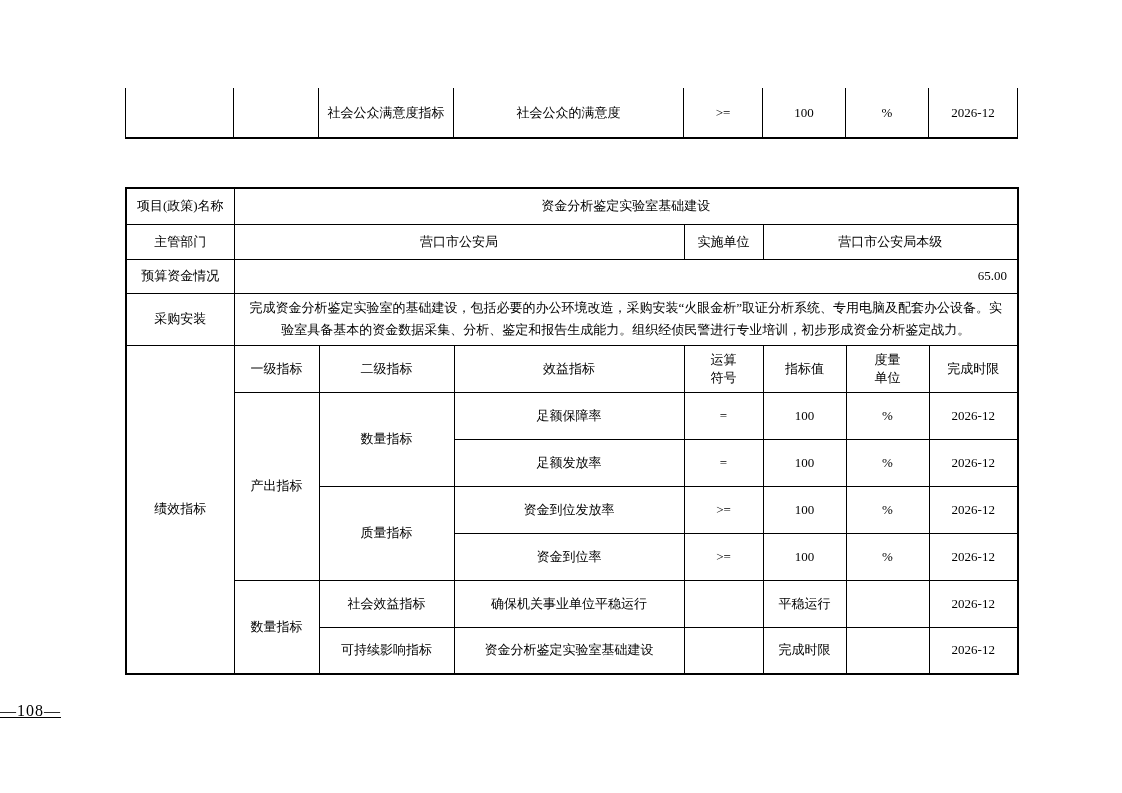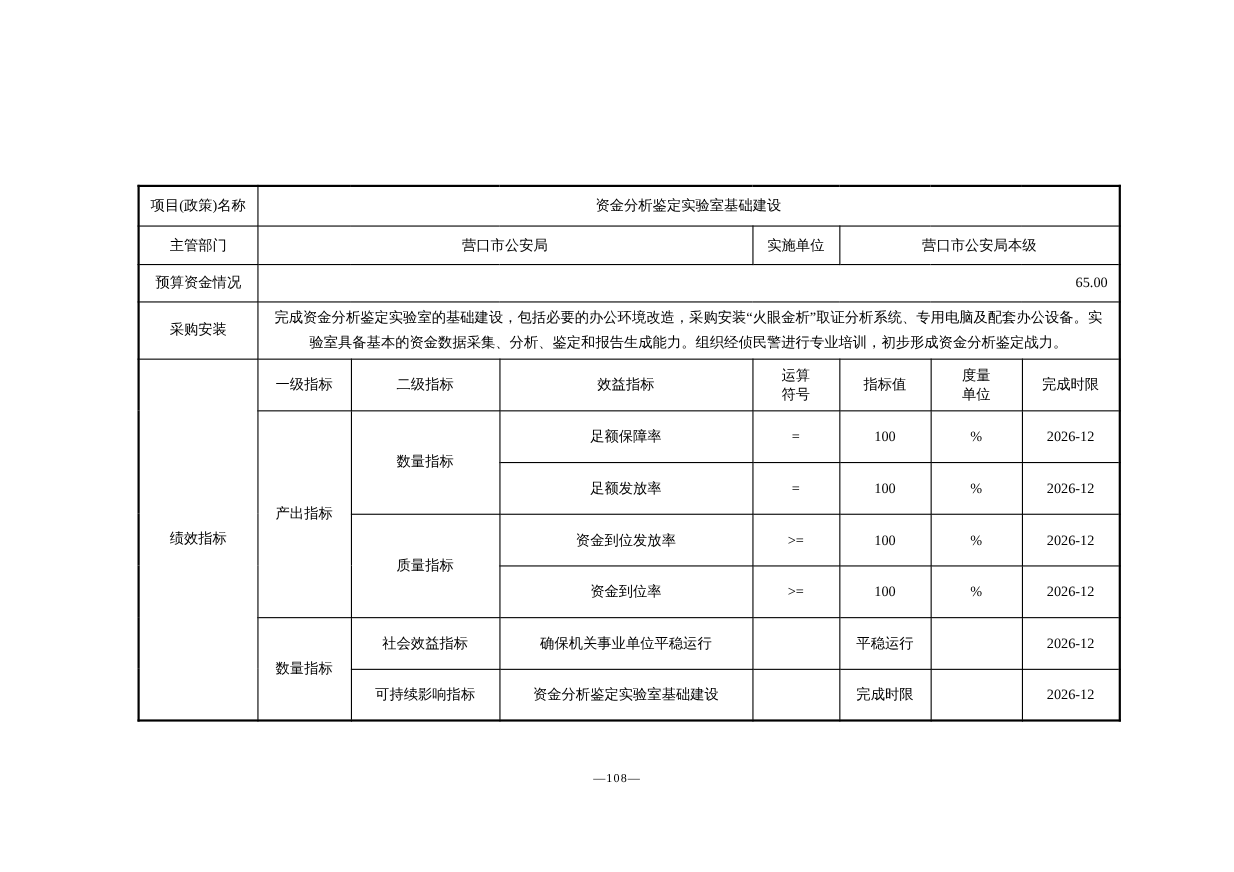--- a/index.html
+++ b/index.html
@@ -25,39 +25,63 @@
   
   .carryover-table {
     position:absolute; left:125px; top:88px; width:892px;
     border-left:1px solid #000; border-right:1px solid #000;
     border-bottom:2px solid #000; border-top:none;
   }
   .carryover-table td { border-top:none; }
   .carryover-table tr { height:50px; }
   
   .main-table {
-    position:absolute; left:125px; top:168px; width:892px;
+    position:absolute; left:125px; top:187px; width:892px;
     border:2px solid #000;
     padding-left:39px;
   }
   .label-cell { padding:2px 6px; }
   .value-left { text-align:center; padding:3px 9px; line-height:22px; }
   .value-right { text-align:right; padding-right:10px; }
   .two-line { line-height:18px; }
   .two-line span { display:block; }
   .page-number {
     position:absolute; left:0; top:702px; width:100%;
-    text-align:center; font-size:11px; letter-spacing:1px;
+    text-align:left; font-size:16px; letter-spacing:1px;text-decoration:underline;
   }
 </style>
 </head>
 <body>
 
 <div class="page">
 
+  <table class="carryover-table">
+    <colgroup>
+      <col style="width:108px">
+        <col style="width:85px">
+        <col style="width:135px">
+        <col style="width:230px">
+      <col style="width:79px">
+        <col style="width:83px">
+        <col style="width:83px">
+        <col style="width:89px">
+    </colgroup>
+    <tbody>
+        <tr>
+      <td></td>
+      <td></td>
+      <td>社会公众满意度指标</td>
+      <td>社会公众的满意度</td>
+      <td>&gt;=</td>
+      <td>100</td>
+      <td>%</td>
+      <td>2026-12</td>
+    </tr>
+  </tbody>
+    </table>
 
   <table class="main-table">
     <colgroup>
       <col style="width:108px">
         <col style="width:85px">
         <col style="width:135px">
         <col style="width:230px">
       <col style="width:79px">
         <col style="width:83px">
         <col style="width:83px">

